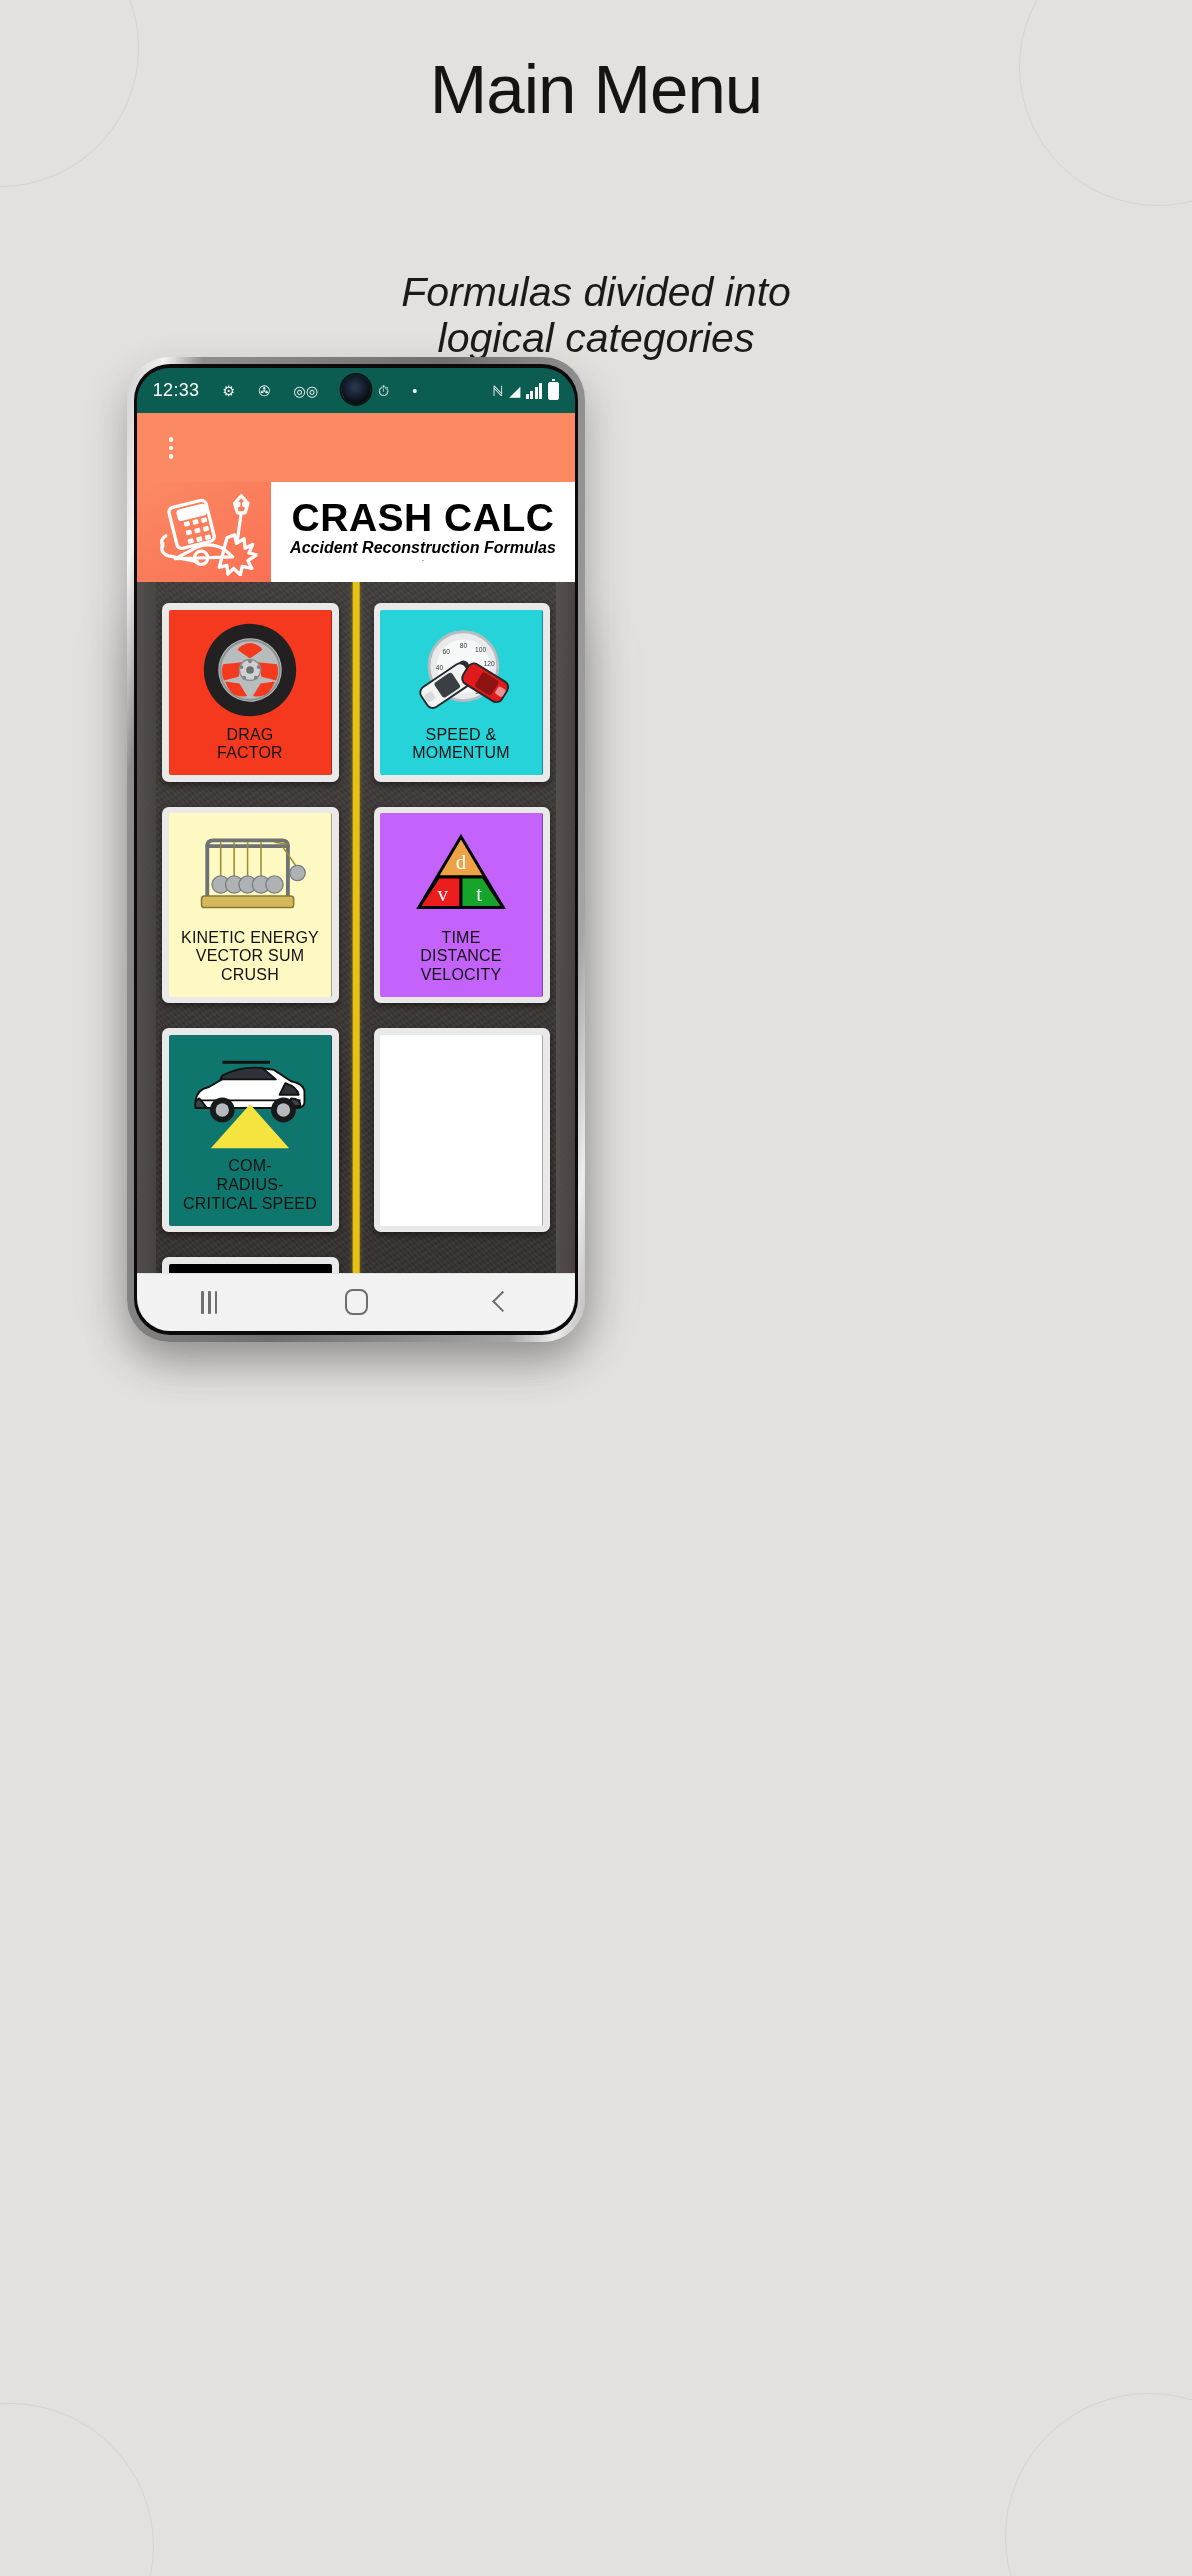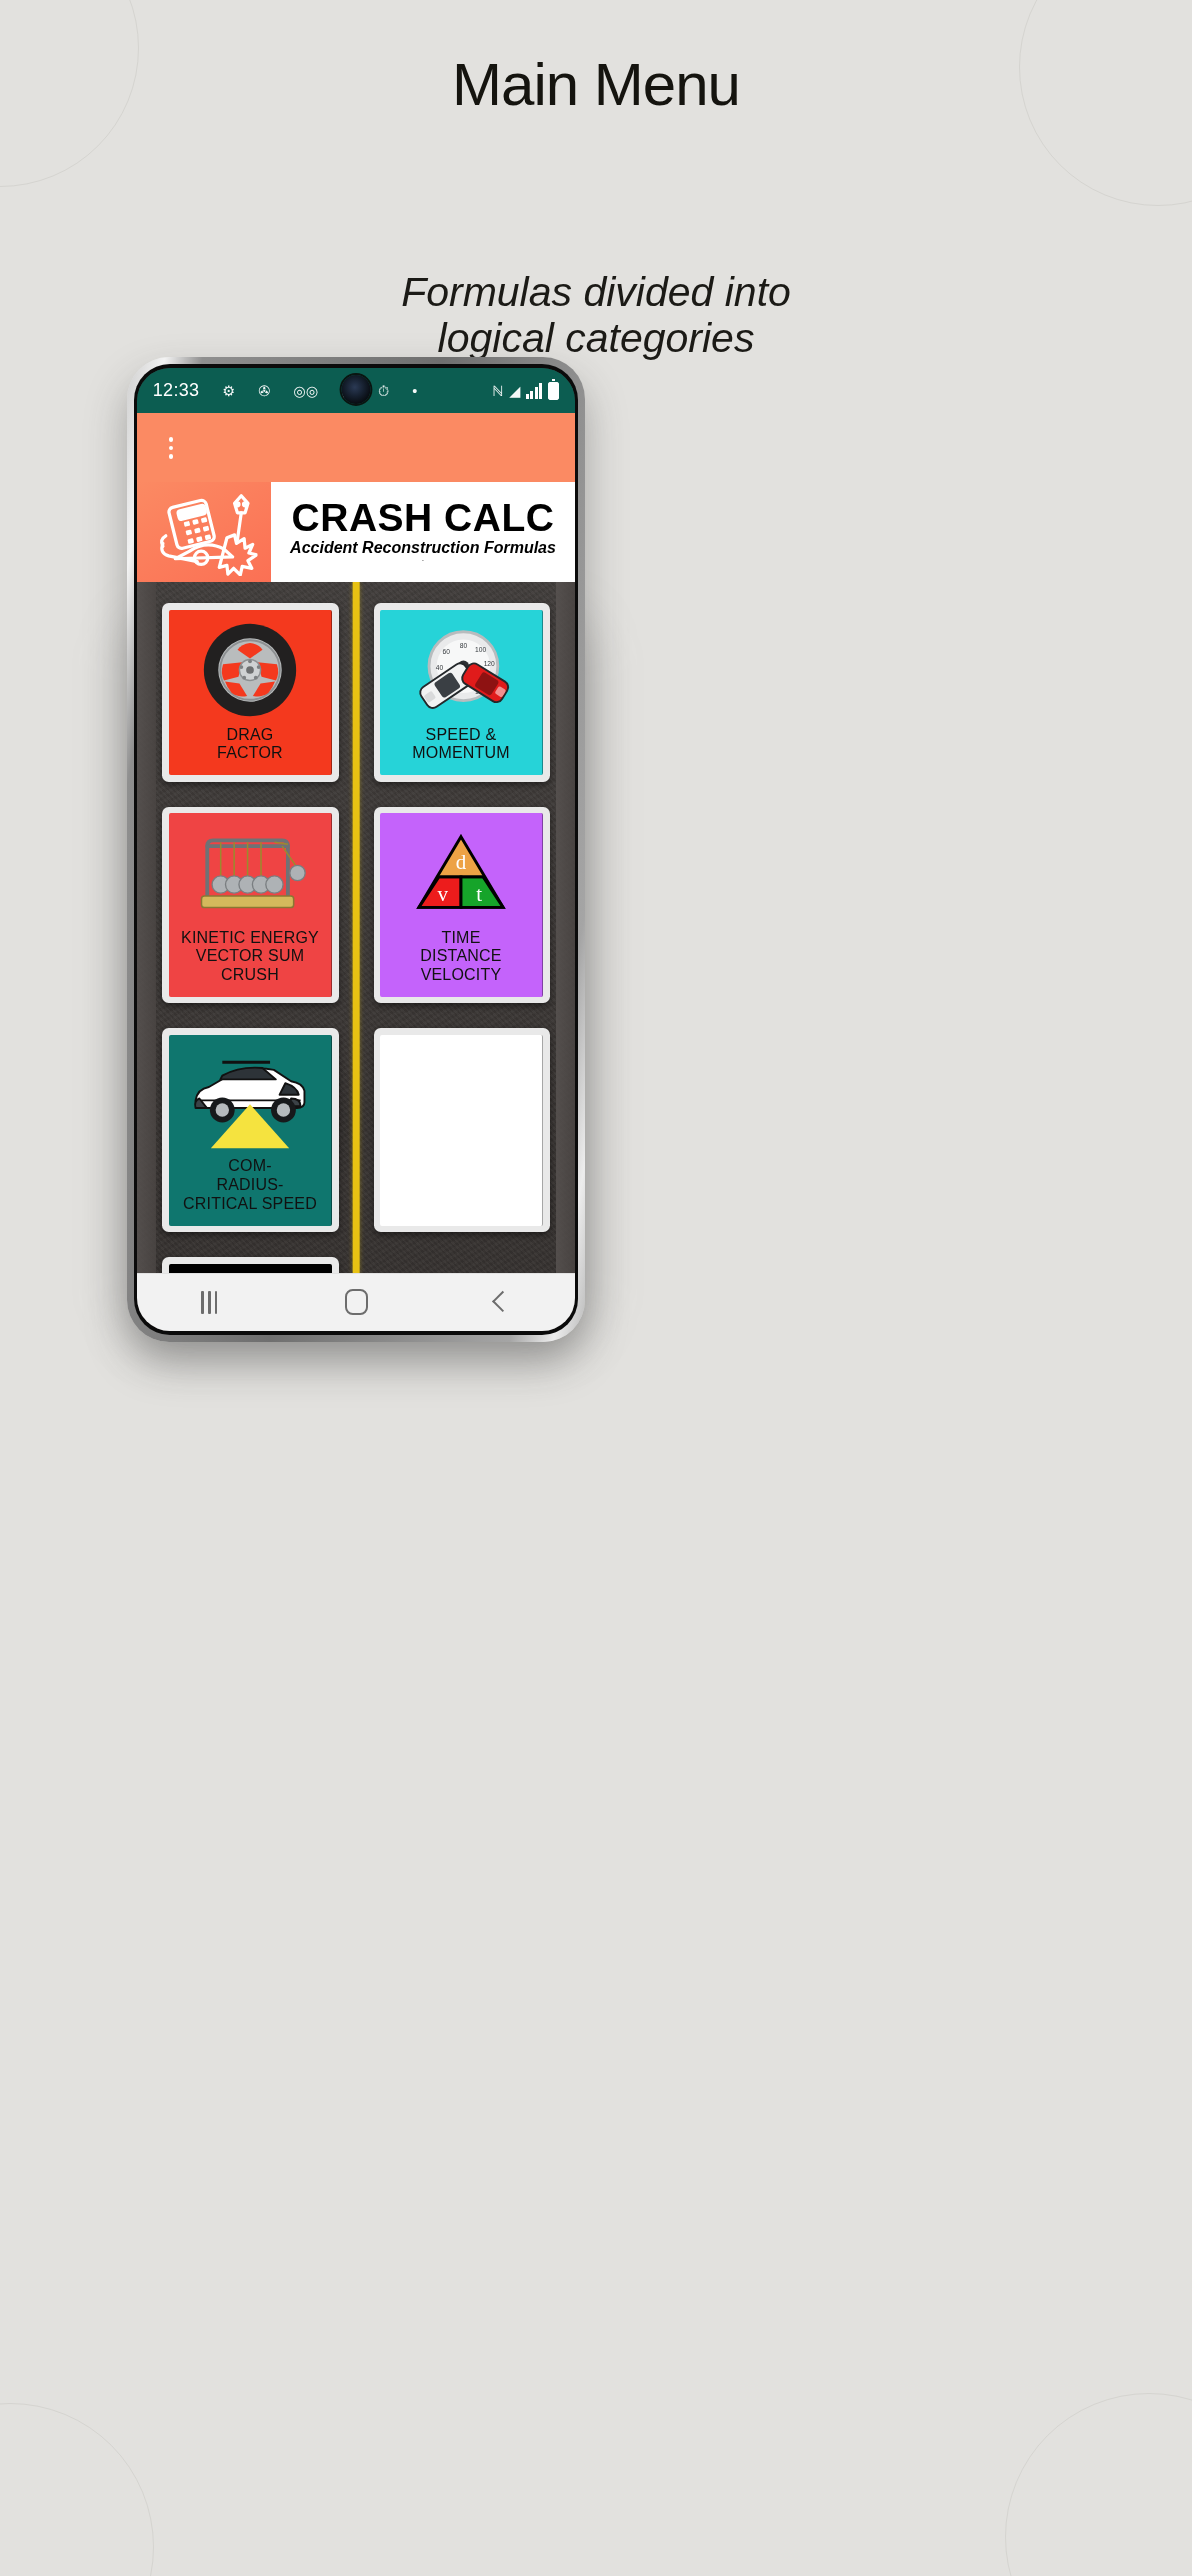--- a/index.html
+++ b/index.html
@@ -21,21 +21,21 @@
   }
   .dc1{ left:-139px; top:-91px; width:278px; height:278px; }
   .dc2{ right:-105px; top:-72px; width:278px; height:278px; }
   .dc3{ left:-134px; bottom:-115px; width:288px; height:288px; }
   .dc4{ right:-101px; bottom:-105px; width:288px; height:288px; }
 
   
   .page-title{
     position:absolute; left:0; top:50px; width:100%;
     text-align:center;
-    font-size:60px;
+    font-size:69px;
     font-weight:400;
     letter-spacing:-1px;
     color:#15140f;
   }
   .page-sub{
     position:absolute; left:0; top:270px; width:100%;
     text-align:center;
     font-size:41px;
     font-style:italic;
     line-height:1.12;
@@ -385,21 +385,21 @@
               </svg>
             </div>
             <div class="tile-label">
               <span>SPEED &amp;</span>
               <span>MOMENTUM</span>
             </div>
           </div>
         </div>
 
         <div class="tile">
-          <div class="tile-inner" style="background:#ef4444">
+          <div class="tile-inner" style="background:#fef9c3">
             <div class="tile-art">
               <svg width="123" height="96" viewBox="0 0 128 100">
                 <g stroke="#6f7275" stroke-width="4" fill="none" stroke-linecap="round">
                   <path d="M20 74 L20 22 Q20 16 26 16 L98 16 Q104 16 104 22 L104 74"></path>
                   <path d="M20 22 L104 22"></path>
                 </g>
                 <g stroke="#9a8b2e" stroke-width="1.6">
                   <path d="M34 18 L34 54"></path>
                         <path d="M48 18 L48 54"></path>
                   <path d="M62 18 L62 54"></path>

